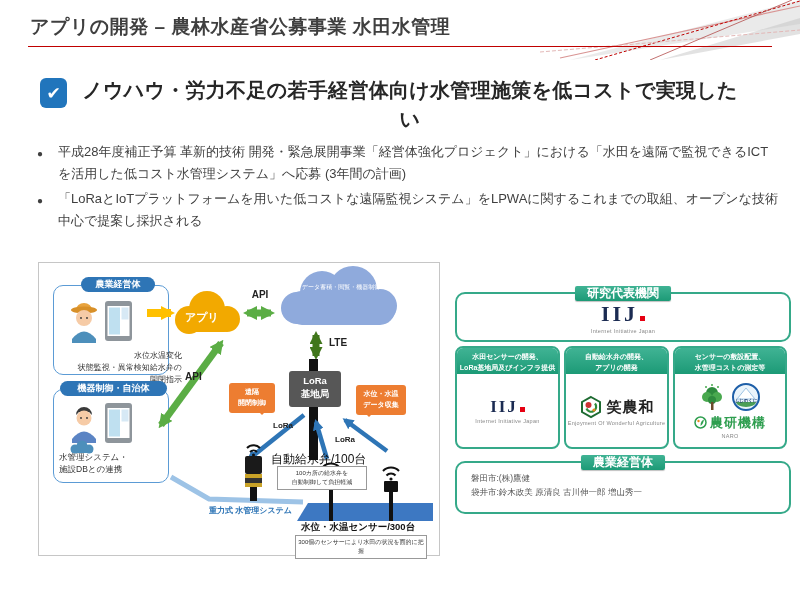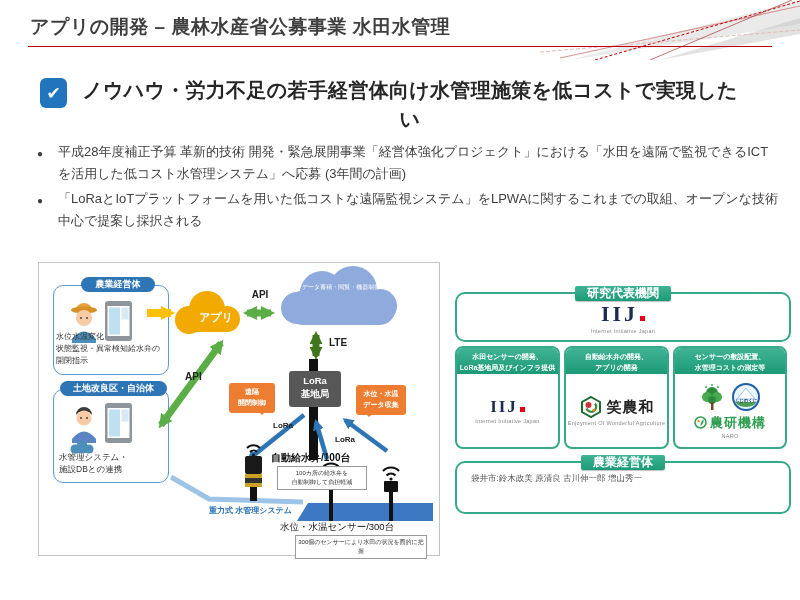--- a/index.html
+++ b/index.html
@@ -27,40 +27,40 @@
   .diagram svg{position:absolute;left:0;top:0;z-index:2;pointer-events:none;}
   .dbox{position:absolute;border:1.5px solid #5B9BD5;border-radius:10px;background:#fff;z-index:1;}
   .dpill{position:absolute;background:#2E75B6;border-radius:8px;color:#fff;font-size:9px;font-weight:bold;
     text-align:center;line-height:15px;height:15px;z-index:3;}
   .dtext{position:absolute;z-index:3;}
   .pre{white-space:pre-line;}
   .b-farm{left:14px;top:22px;width:114px;height:88px;}
   .b-dist{left:14px;top:126px;width:114px;height:92px;}
   .p-farm{left:42px;top:14px;width:74px;}
   .p-dist{left:21px;top:118px;width:107px;}
-  .t-farm-body{left:17px;top:68px;width:126px;font-size:8px;line-height:12px;color:#333;}
+  .t-farm-body{left:17px;top:87px;width:126px;font-size:8px;line-height:12px;color:#333;text-align:right;}
   .t-dist-body{left:20px;top:188px;width:108px;font-size:8.5px;line-height:12px;color:#333;}
-  .t-app{left:146px;top:47px;width:48px;text-align:right;color:#fff;font-weight:bold;font-size:11px;}
+  .t-app{left:146px;top:47px;width:48px;text-align:left;color:#fff;font-weight:bold;font-size:11px;}
   .t-iot-sub{left:246px;top:20px;width:112px;text-align:center;color:#fff;font-size:6px;}
   .t-iot{left:242px;top:31px;width:120px;text-align:center;color:#fff;font-size:12.5px;font-weight:bold;}
   .t-api-top{left:204px;top:26px;width:34px;text-align:center;font-size:10px;font-weight:bold;color:#222;}
   .t-api-side{left:146px;top:108px;font-size:10px;font-weight:bold;color:#222;}
   .t-lte{left:290px;top:74px;font-size:10px;font-weight:bold;color:#222;}
   .t-station{left:250px;top:111px;width:52px;text-align:center;color:#fff;font-weight:bold;font-size:9.5px;line-height:13px;}
   .callout{background:#ED7D31;color:#fff;font-size:7px;font-weight:bold;text-align:center;border-radius:3px;
     line-height:10.5px;padding-top:4px;box-sizing:border-box;height:30px;}
   .callout::after{content:"";position:absolute;bottom:-7px;border:5px solid transparent;border-top-color:#ED7D31;}
   .c-left{left:190px;top:120px;width:46px;}  .c-left::after{left:28px;}
   .c-right{left:317px;top:122px;width:50px;} .c-right::after{left:8px;}
   .t-lora1{left:234px;top:158px;font-size:8px;font-weight:bold;color:#222;}
   .t-lora2{left:296px;top:172px;font-size:8px;font-weight:bold;color:#222;}
-  .t-valve{left:232px;top:188px;font-size:10px;font-weight:bold;color:#111;}
+  .t-valve{left:232px;top:188px;font-size:12px;font-weight:normal;color:#111;}
   .note{border:1px solid #999;font-size:6px;line-height:9px;text-align:center;color:#333;background:#fff;padding:2px 1px;box-sizing:border-box;}
   .n-valve{left:238px;top:203px;width:90px;}
-  .t-sensor{left:241px;top:258px;font-size:9.5px;font-weight:normal;color:#111;}
+  .t-sensor{left:262px;top:258px;font-size:9.5px;font-weight:bold;color:#111;}
   .n-sensor{left:256px;top:272px;width:132px;}
   .t-pipe{left:170px;top:242px;font-size:8px;font-weight:bold;color:#2E75B6;}
 
   
   .gbox{position:absolute;border:2px solid #35A989;border-radius:10px;background:#fff;}
   .gtab{position:absolute;top:-8px;left:50%;transform:translateX(-50%);height:15px;line-height:15px;padding:0 12px;
     background:linear-gradient(#40B394,#1C9A76);color:#fff;font-size:12px;font-weight:bold;border-radius:2px;
     white-space:nowrap;box-shadow:0 1px 1px rgba(0,0,0,.25);}
   .lead-box{left:455px;top:292px;width:332px;height:46px;}
   .lead-body{height:100%;display:flex;flex-direction:column;align-items:center;justify-content:center;}
@@ -230,21 +230,21 @@
         <circle cx="352" cy="216" r="1.6" fill="#111"></circle>
         <rect x="345" y="218" width="14" height="11" rx="1" fill="#111"></rect>
         <rect x="350" y="229" width="4" height="29" fill="#111"></rect>
       </g>
     </svg>
 
     <div class="dpill p-farm">農業経営体</div>
     <div class="dtext t-farm-body pre">水位水温変化
 状態監視・異常検知給水弁の
 開閉指示</div>
-    <div class="dpill p-dist">土地改良区・自治体</div>
+    <div class="dpill p-dist">機器制御・自治体</div>
     <div class="dtext t-dist-body pre">水管理システム・
 施設DBとの連携</div>
     <div class="dtext t-app">アプリ</div>
     <div class="dtext t-iot-sub">データ蓄積・閲覧・機器制御</div>
     <div class="dtext t-api-top">API</div>
     <div class="dtext t-api-side">API</div>
     <div class="dtext t-lte">LTE</div>
     <div class="dtext t-station pre">LoRa
 基地局</div>
     <div class="dtext callout c-left pre">遠隔
@@ -331,17 +331,18 @@
         </svg>
         <span class="naro-txt">農研機構</span>
       </div>
       <div class="tagline">NARO</div>
     </div>
   </div>
 
   <div class="gbox farmers-box">
     <div class="gtab">農業経営体</div>
     <div class="farmers-lines">
+      <div>磐田市:(株)鷹健</div>
       <div>袋井市:鈴木政美 原清良 古川伸一郎 増山秀一</div>
     </div>
   </div>
 
 </div>
 
 </body></html>

